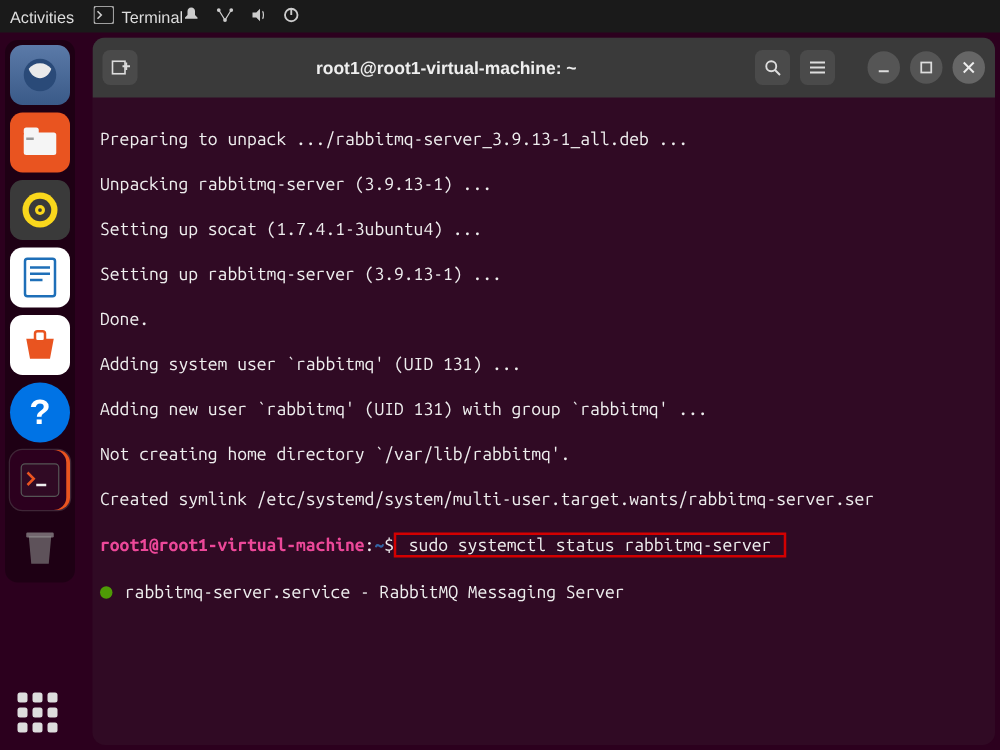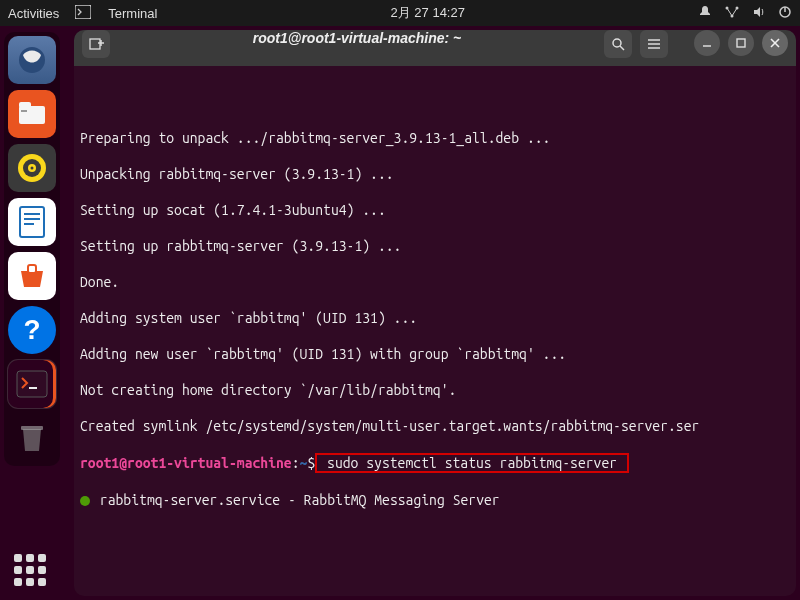--- a/index.html
+++ b/index.html
@@ -15,21 +15,21 @@
   background: #1a1a1a;
   color: #ddd;
   display: flex;
   align-items: center;
   font-size: 13px;
   padding: 0 8px;
 }
 .topbar-left { display: flex; gap: 16px; align-items: center; }
 .topbar-center { flex: 1; text-align: center; }
 .topbar-right { display: flex; gap: 12px; align-items: center; }
-.app-label { display: flex; align-items: center; gap: 17px; text-align: right; }
+.app-label { display: flex; align-items: center; gap: 6px; text-align: right; }
 
 .dock {
   position: absolute;
   left: 4px; top: 32px;
   width: 56px;
   display: flex;
   flex-direction: column;
   gap: 6px;
   padding: 4px;
   background: rgba(0,0,0,0.3);
@@ -60,26 +60,26 @@
   position: absolute;
   left: 74px; top: 30px;
   right: 4px; bottom: 4px;
   background: #300a24;
   border-radius: 10px;
   display: flex;
   flex-direction: column;
   overflow: hidden;
 }
 .titlebar {
-  height: 36px;
+  height: 48px;
   background: #3a3a3a;
   display: flex;
+  align-items: center;
   padding: 0 8px;
   gap: 8px;
-  font-style: italic;
 }
 .tb-btn {
   width: 28px; height: 28px;
   border-radius: 6px;
   background: #4a4a4a;
   display: flex;
   align-items: center;
   justify-content: center;
   color: #ddd;
 }
@@ -91,21 +91,20 @@
 
 .term-body {
   flex: 1;
   padding: 6px 6px;
   font-family: "Ubuntu Mono", "DejaVu Sans Mono", monospace;
   font-size: 14px;
   line-height: 18px;
   color: #eee;
   white-space: pre;
   overflow: hidden;
-  margin-top: 39px;
 }
 .line { white-space: pre; }
 .prompt-user { color: #ec4899; font-weight: bold; }
 .prompt-path { color: #3465a4; font-weight: bold; }
 .hl-red { border: 2px solid #d40000; padding: 0 2px; display: inline-block; line-height: 16px; }
 .bullet-green {
   display: inline-block;
   width: 10px; height: 10px;
   background: #4e9a06;
   border-radius: 50%;
@@ -122,21 +121,20 @@
     <span class="app-label">
       <span>
         <svg width="16" height="14" viewBox="0 0 16 14">
             <rect x="0" y="0" width="16" height="14" rx="2" fill="none" stroke="#ccc" stroke-width="1.3"></rect>
             <path d="M3 4l3 3-3 3" stroke="#ccc" stroke-width="1.3" fill="none"></path>
           </svg>
       </span>
       <span>Terminal</span>
     </span>
   </div>
-  <div class="topbar-center">2月 27  14:27</div>
   <div class="topbar-right">
     <span>
       <svg width="14" height="14" viewBox="0 0 14 14">
           <path d="M7 1c-2 0-3 1.5-3 3v3l-2 2v1h10v-1l-2-2V4c0-1.5-1-3-3-3z" fill="#ccc"></path>
         </svg>
     </span>
     <span>
       <svg width="16" height="14" viewBox="0 0 16 14">
           <circle cx="3" cy="3" r="1.5" fill="#ccc"></circle>
           <circle cx="13" cy="3" r="1.5" fill="#ccc"></circle>

